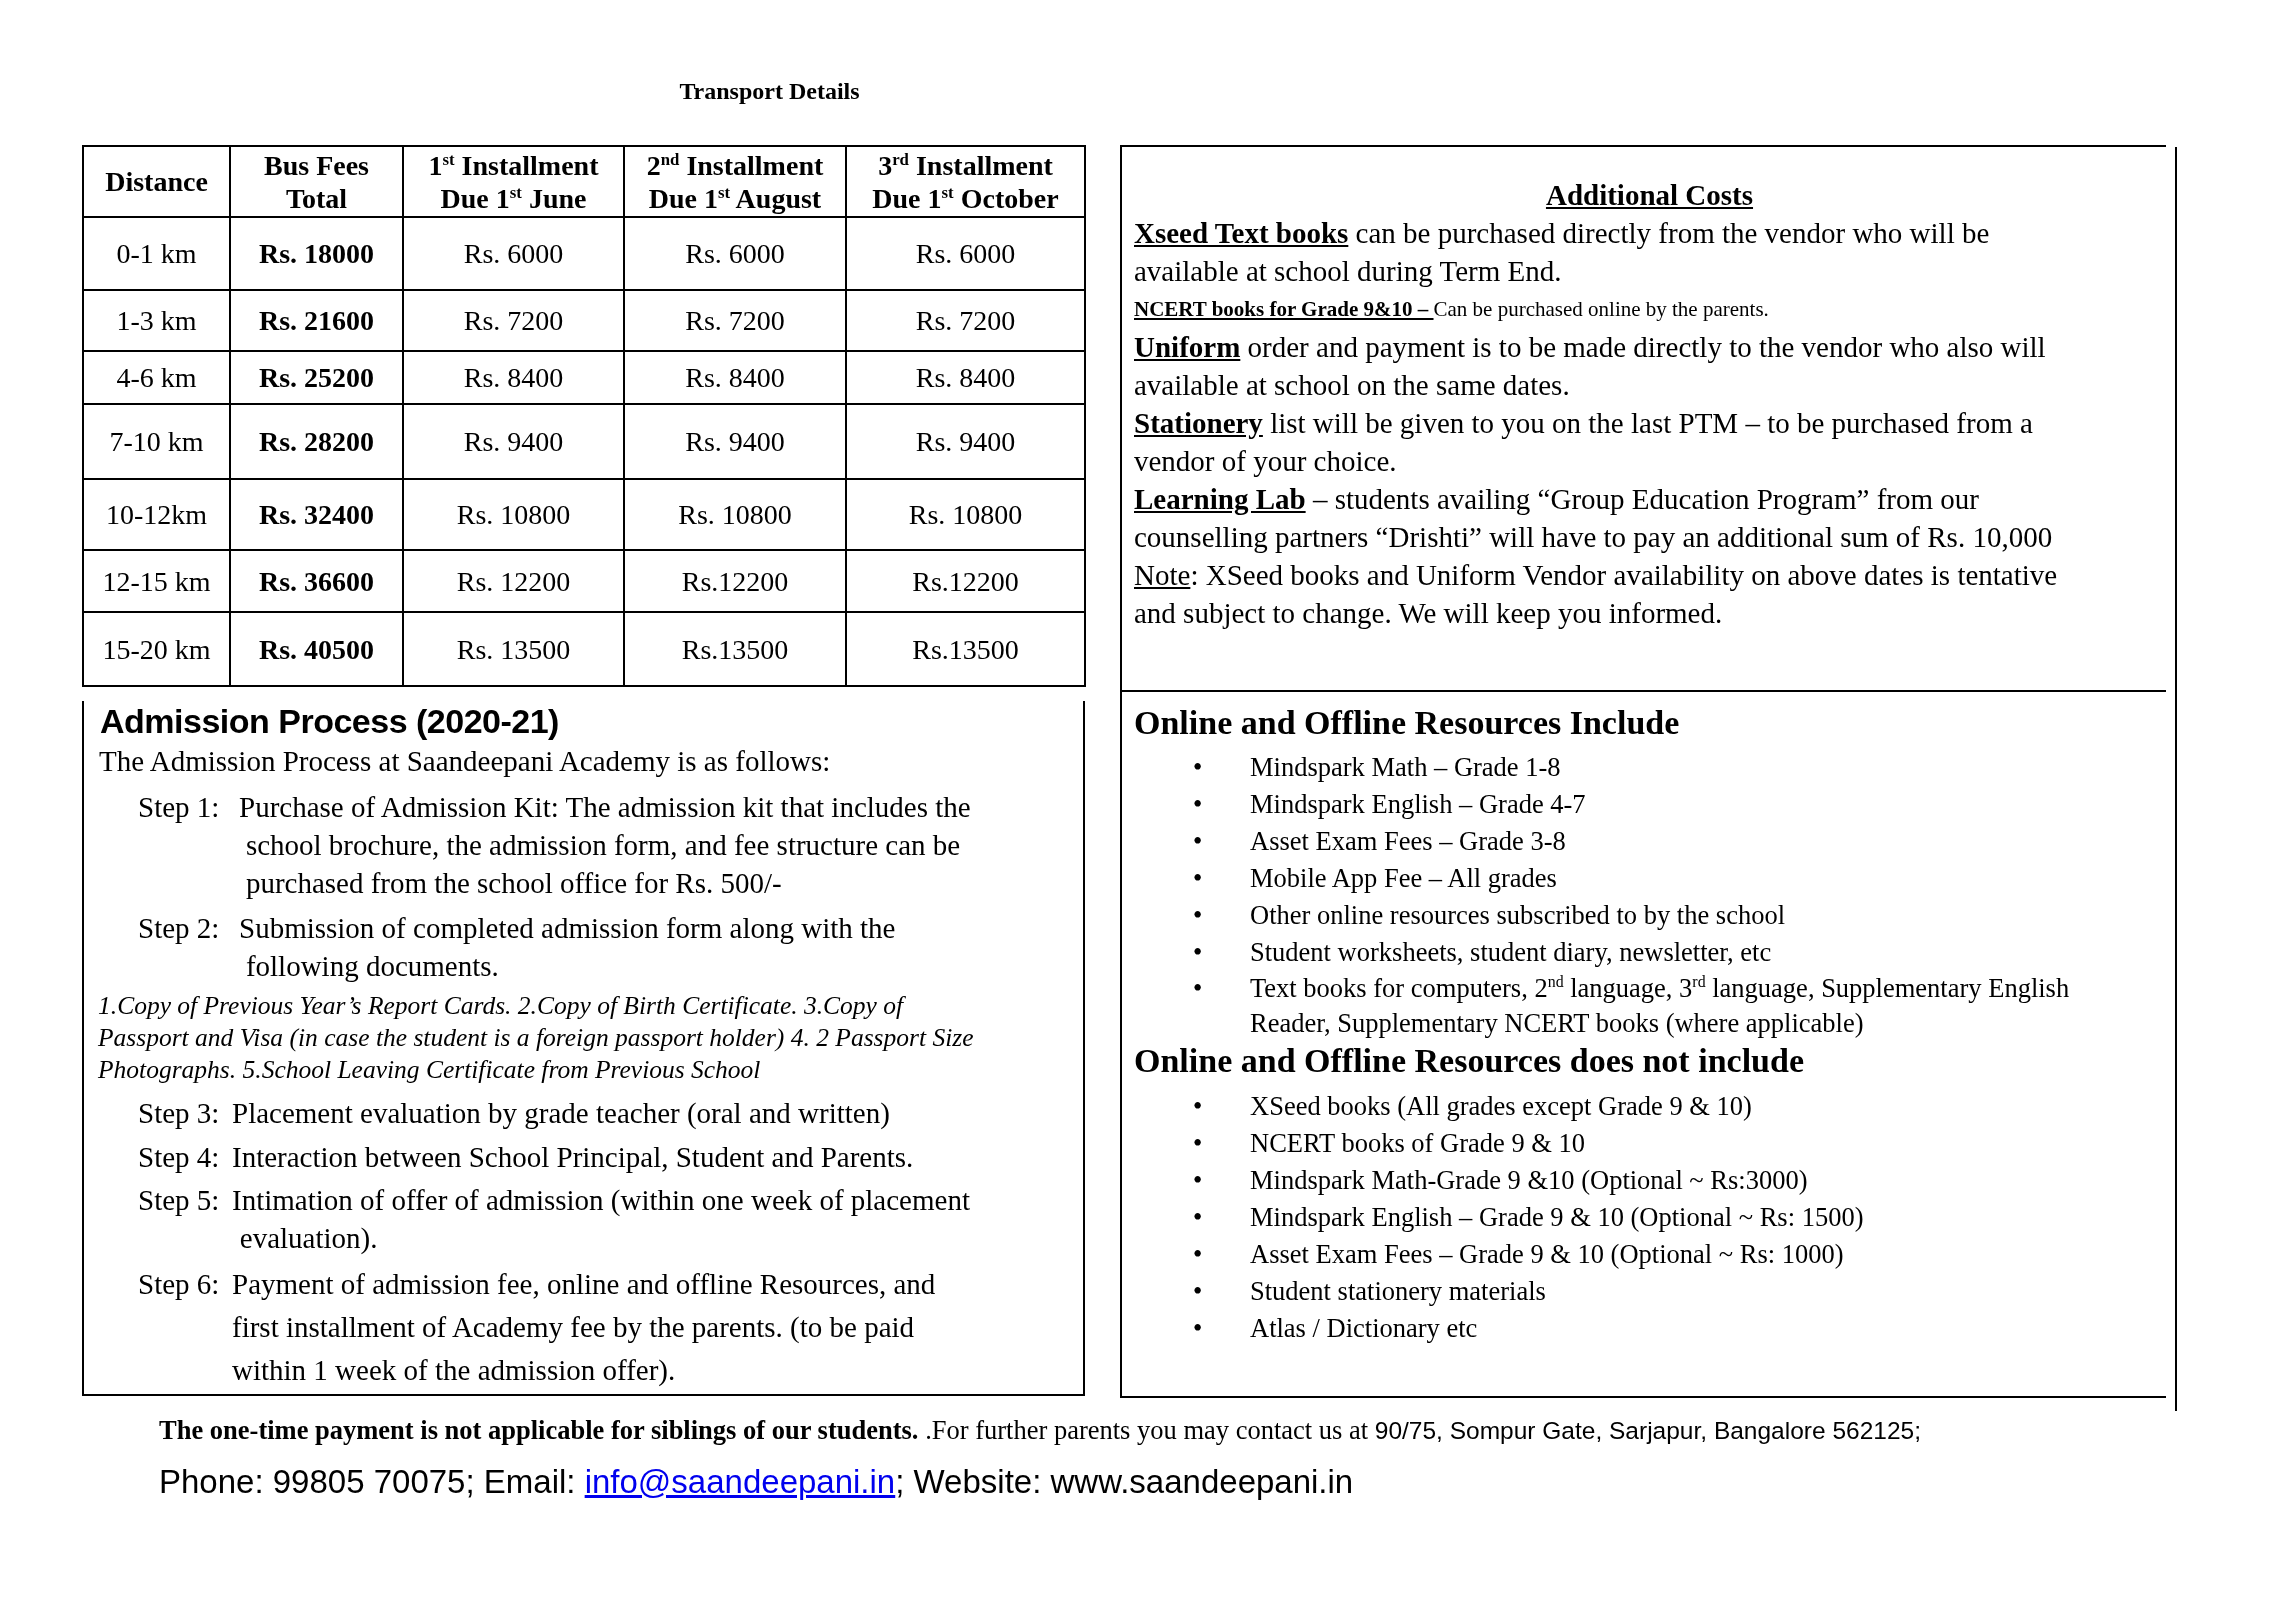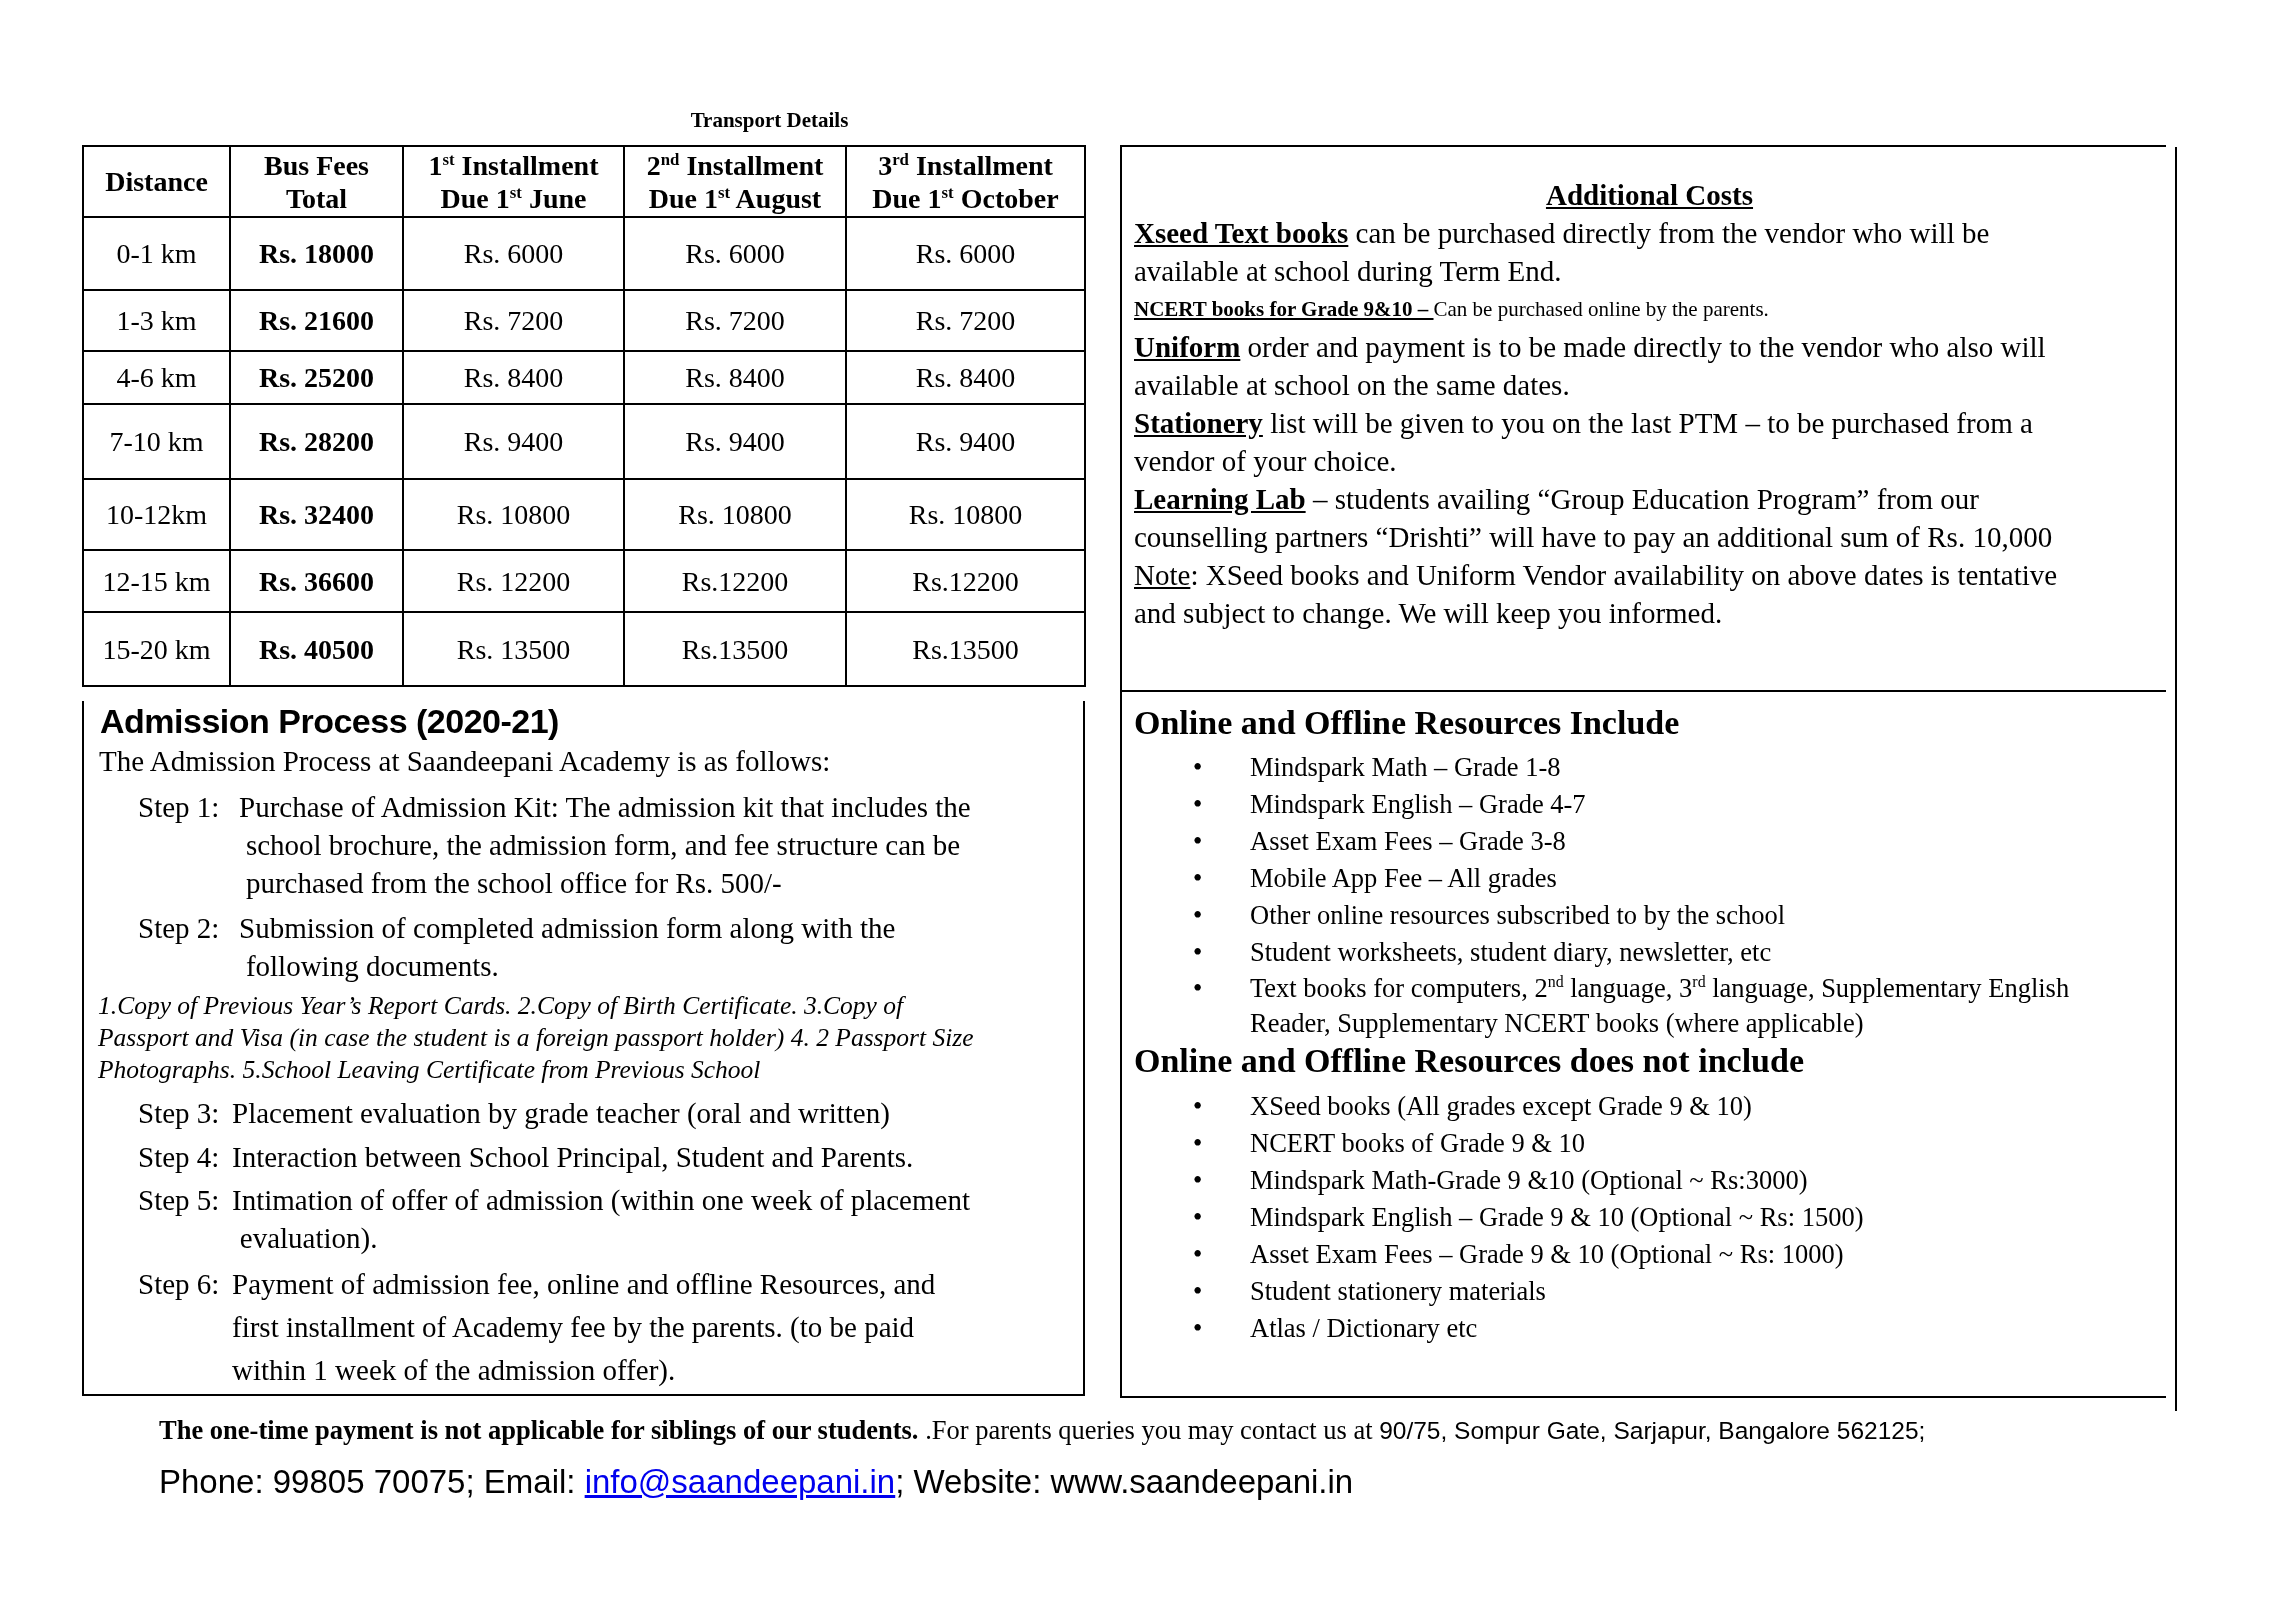--- a/index.html
+++ b/index.html
@@ -3,21 +3,21 @@
 <meta charset="utf-8">
 <style>
   html, body { margin: 0; padding: 0; background: #ffffff; }
   body {
     width: 2293px; height: 1621px; position: relative; overflow: hidden;
     font-family: "Liberation Serif", "DejaVu Serif", serif; color: #000;
   }
   .abs { position: absolute; }
   .doc-title {
     left: 0; width: 1539px; top: 78px; text-align: center;
-    font-weight: bold; font-size: 21px; margin-top: 30px;
+    font-weight: bold; font-size: 24px;
   }
   
   table.transport {
     position: absolute; left: 82px; top: 145px;
     border-collapse: collapse; table-layout: fixed;
     width: 1001px;
   }
   table.transport th, table.transport td {
     border: 2px solid #000; text-align: center; vertical-align: middle;
     padding: 0; font-size: 28px; line-height: 33px;
@@ -264,18 +264,18 @@
   <li><span class="bullet">•</span><span>XSeed books (All grades except Grade 9 &amp; 10)</span></li>
   <li><span class="bullet">•</span><span>NCERT books of Grade 9 &amp; 10</span></li>
   <li><span class="bullet">•</span><span>Mindspark Math-Grade 9 &amp;10 (Optional ~ Rs:3000)</span></li>
   <li><span class="bullet">•</span><span>Mindspark English – Grade 9 &amp; 10 (Optional ~  Rs: 1500)</span></li>
   <li><span class="bullet">•</span><span>Asset Exam Fees – Grade 9 &amp; 10 (Optional ~ Rs: 1000)</span></li>
   <li><span class="bullet">•</span><span>Student stationery materials</span></li>
   <li><span class="bullet">•</span><span>Atlas / Dictionary etc</span></li>
 </ul>
 
 <div class="abs footer1">
-  <span class="b">The one-time payment is not applicable for siblings of our students.</span><span> .For parents queries you may contact us at </span><span class="sans">90/75, Sompur Gate, Sarjapur, Bangalore 562125;</span>
+  <span class="b">The one-time payment is not applicable for siblings of our students.</span><span> .For further parents you may contact us at </span><span class="sans">90/75, Sompur Gate, Sarjapur, Bangalore 562125;</span>
 </div>
 <div class="abs footer2">
   <span>Phone: 99805 70075; Email: </span><a>info@saandeepani.in</a><span>; Website: www.saandeepani.in</span>
 </div>
 
 
 </body></html>

